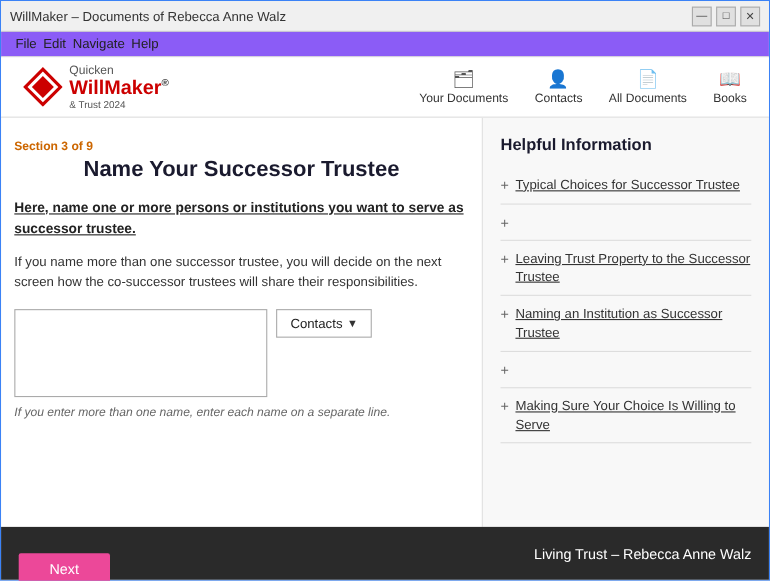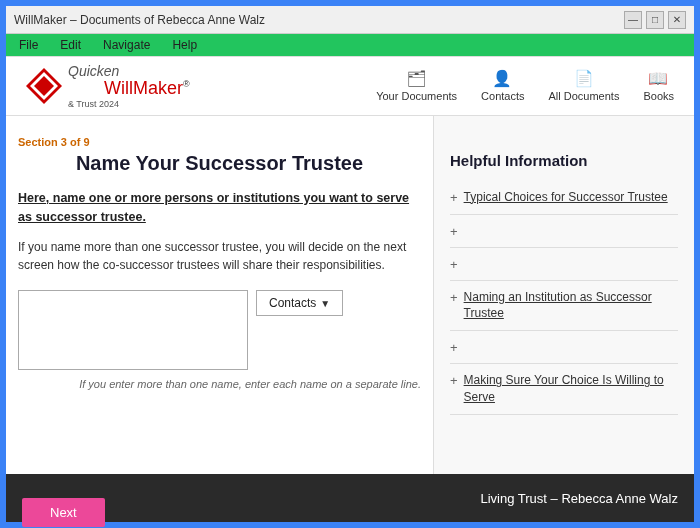--- a/index.html
+++ b/index.html
@@ -8,21 +8,21 @@
       font-size: 13px;
       background: #c8c8c8;
       width: 700px;
       height: 528px;
       overflow: hidden;
     }
     .window {
       width: 700px;
       height: 528px;
       background: #f0f0f0;
-      border: 6px solid #3b82f6;
+      border: 1px solid #3b82f6;
       display: flex;
       flex-direction: column;
     }
     
     .title-bar {
       background: #f0f0f0;
       border-bottom: 1px solid #ccc;
       display: flex;
       align-items: center;
       justify-content: space-between;
@@ -45,23 +45,22 @@
       font-size: 10px;
       display: flex;
       align-items: center;
       justify-content: center;
       cursor: pointer;
       color: #444;
     }
     
     .menu-bar {
       display: flex;
-      gap: 16px;
       padding: 3px 10px;
-      background: #22c55e;
+      background: #8b5cf6;
       border-bottom: 1px solid #ddd;
       font-size: 12px;
     }
     .menu-item {
       cursor: pointer;
       color: #222;
       padding: 1px 3px;
     }
     
     .top-nav {
@@ -80,30 +79,28 @@
     .logo-icon {
       width: 36px;
       height: 36px;
       margin-right: 6px;
     }
     .logo-text {
       display: flex;
       flex-direction: column;
     }
     .logo-quicken {
-      font-size: 14px;
+      font-size: 11px;
       color: #555;
-      font-style: italic;
     }
     .logo-willmaker {
       font-size: 18px;
-      font-weight: normal;
+      font-weight: bold;
       color: #1a1a2e;
       line-height: 1.1;
-      margin-left: 36px;
     }
     .logo-willmaker span {
       color: #cc0000;
     }
     .logo-trust {
       font-size: 9px;
       color: #555;
     }
     .nav-items {
       display: flex;
@@ -191,35 +188,33 @@
       color: #222;
     }
     .contacts-btn-arrow {
       font-size: 10px;
       color: #333;
     }
     .input-hint {
       font-size: 11px;
       color: #666;
       font-style: italic;
-      text-align: right;
     }
     
     .right-panel {
       width: 260px;
       padding: 16px 16px;
       background: #f8f8f8;
       overflow-y: auto;
     }
     .helpful-title {
       font-size: 15px;
       font-weight: bold;
       color: #1a1a2e;
       margin-bottom: 12px;
-      margin-top: 20px;
     }
     .help-item {
       display: flex;
       align-items: flex-start;
       gap: 6px;
       padding: 8px 0;
       border-bottom: 1px solid #ddd;
       cursor: pointer;
     }
     .help-item:first-of-type {
@@ -353,20 +348,21 @@
 
       <div class="help-item">
         <span class="help-plus">+</span>
         <span class="help-text">Typical Choices for Successor Trustee</span>
       </div>
       <div class="help-item">
         <span class="help-plus">+</span>
       </div>
       <div class="help-item">
         <span class="help-plus">+</span>
+        <span class="help-text">Leaving Trust Property to the Successor Trustee</span>
       </div>
       <div class="help-item">
         <span class="help-plus">+</span>
         <span class="help-text">Naming an Institution as Successor Trustee</span>
       </div>
       <div class="help-item">
         <span class="help-plus">+</span>
       </div>
       <div class="help-item">
         <span class="help-plus">+</span>

